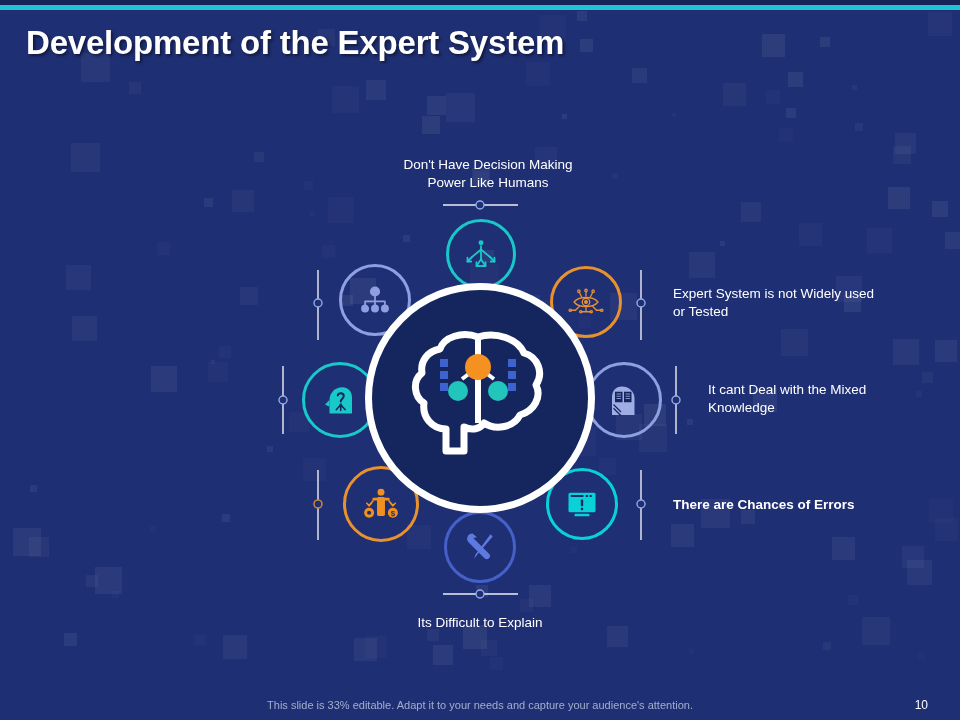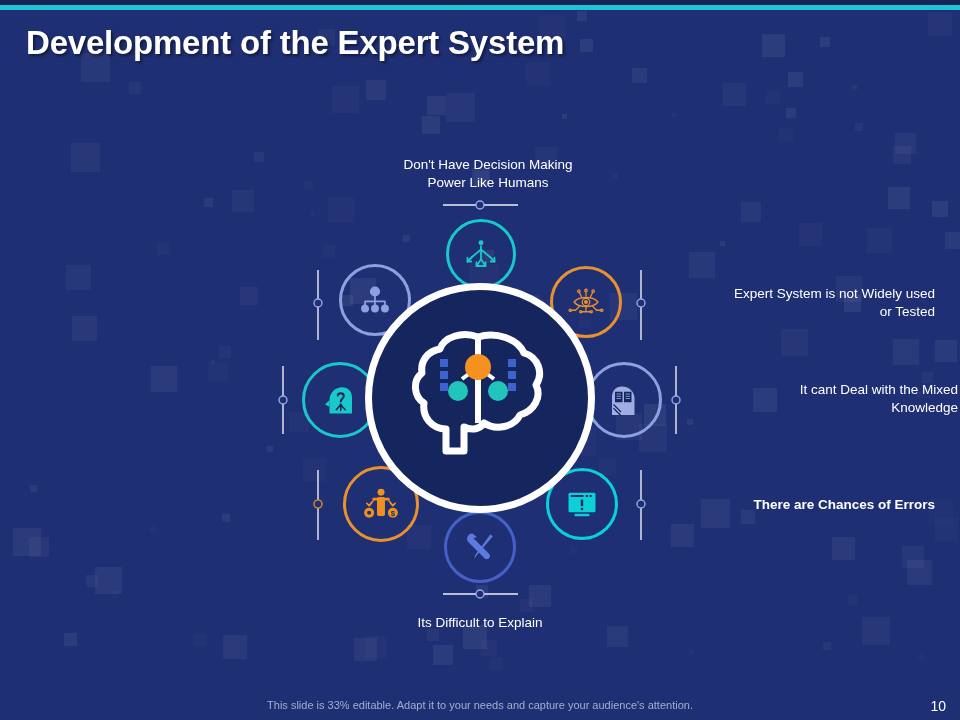--- a/index.html
+++ b/index.html
@@ -73,37 +73,37 @@
   }
   
   .lbl {
     position: absolute;
     color: #ffffff;
     font-size: 13.5px;
     line-height: 18px;
     white-space: pre-line;
   }
   .lbl.r { text-align: right; }
-  .lbl.l { text-align: right; }
+  .lbl.l { text-align: left; }
   .lbl.c { text-align: center; }
 
   .footer {
     position: absolute;
     left: 0; top: 699px;
     width: 960px;
     text-align: center;
     color: #b9c2de;
     font-size: 11px;
     opacity: .85;
   }
   .pagenum {
     position: absolute;
-    right: 14px; top: 698px;
+    right: 32px; top: 698px;
     color: #ffffff;
-    font-size: 14px;
+    font-size: 12px;
   }
 </style>
 </head>
 <body>
 
 <div id="slide">
 
   <div class="topbar-dark"></div>
   <div class="topbar-teal"></div>
   <div class="texture" id="texture">

